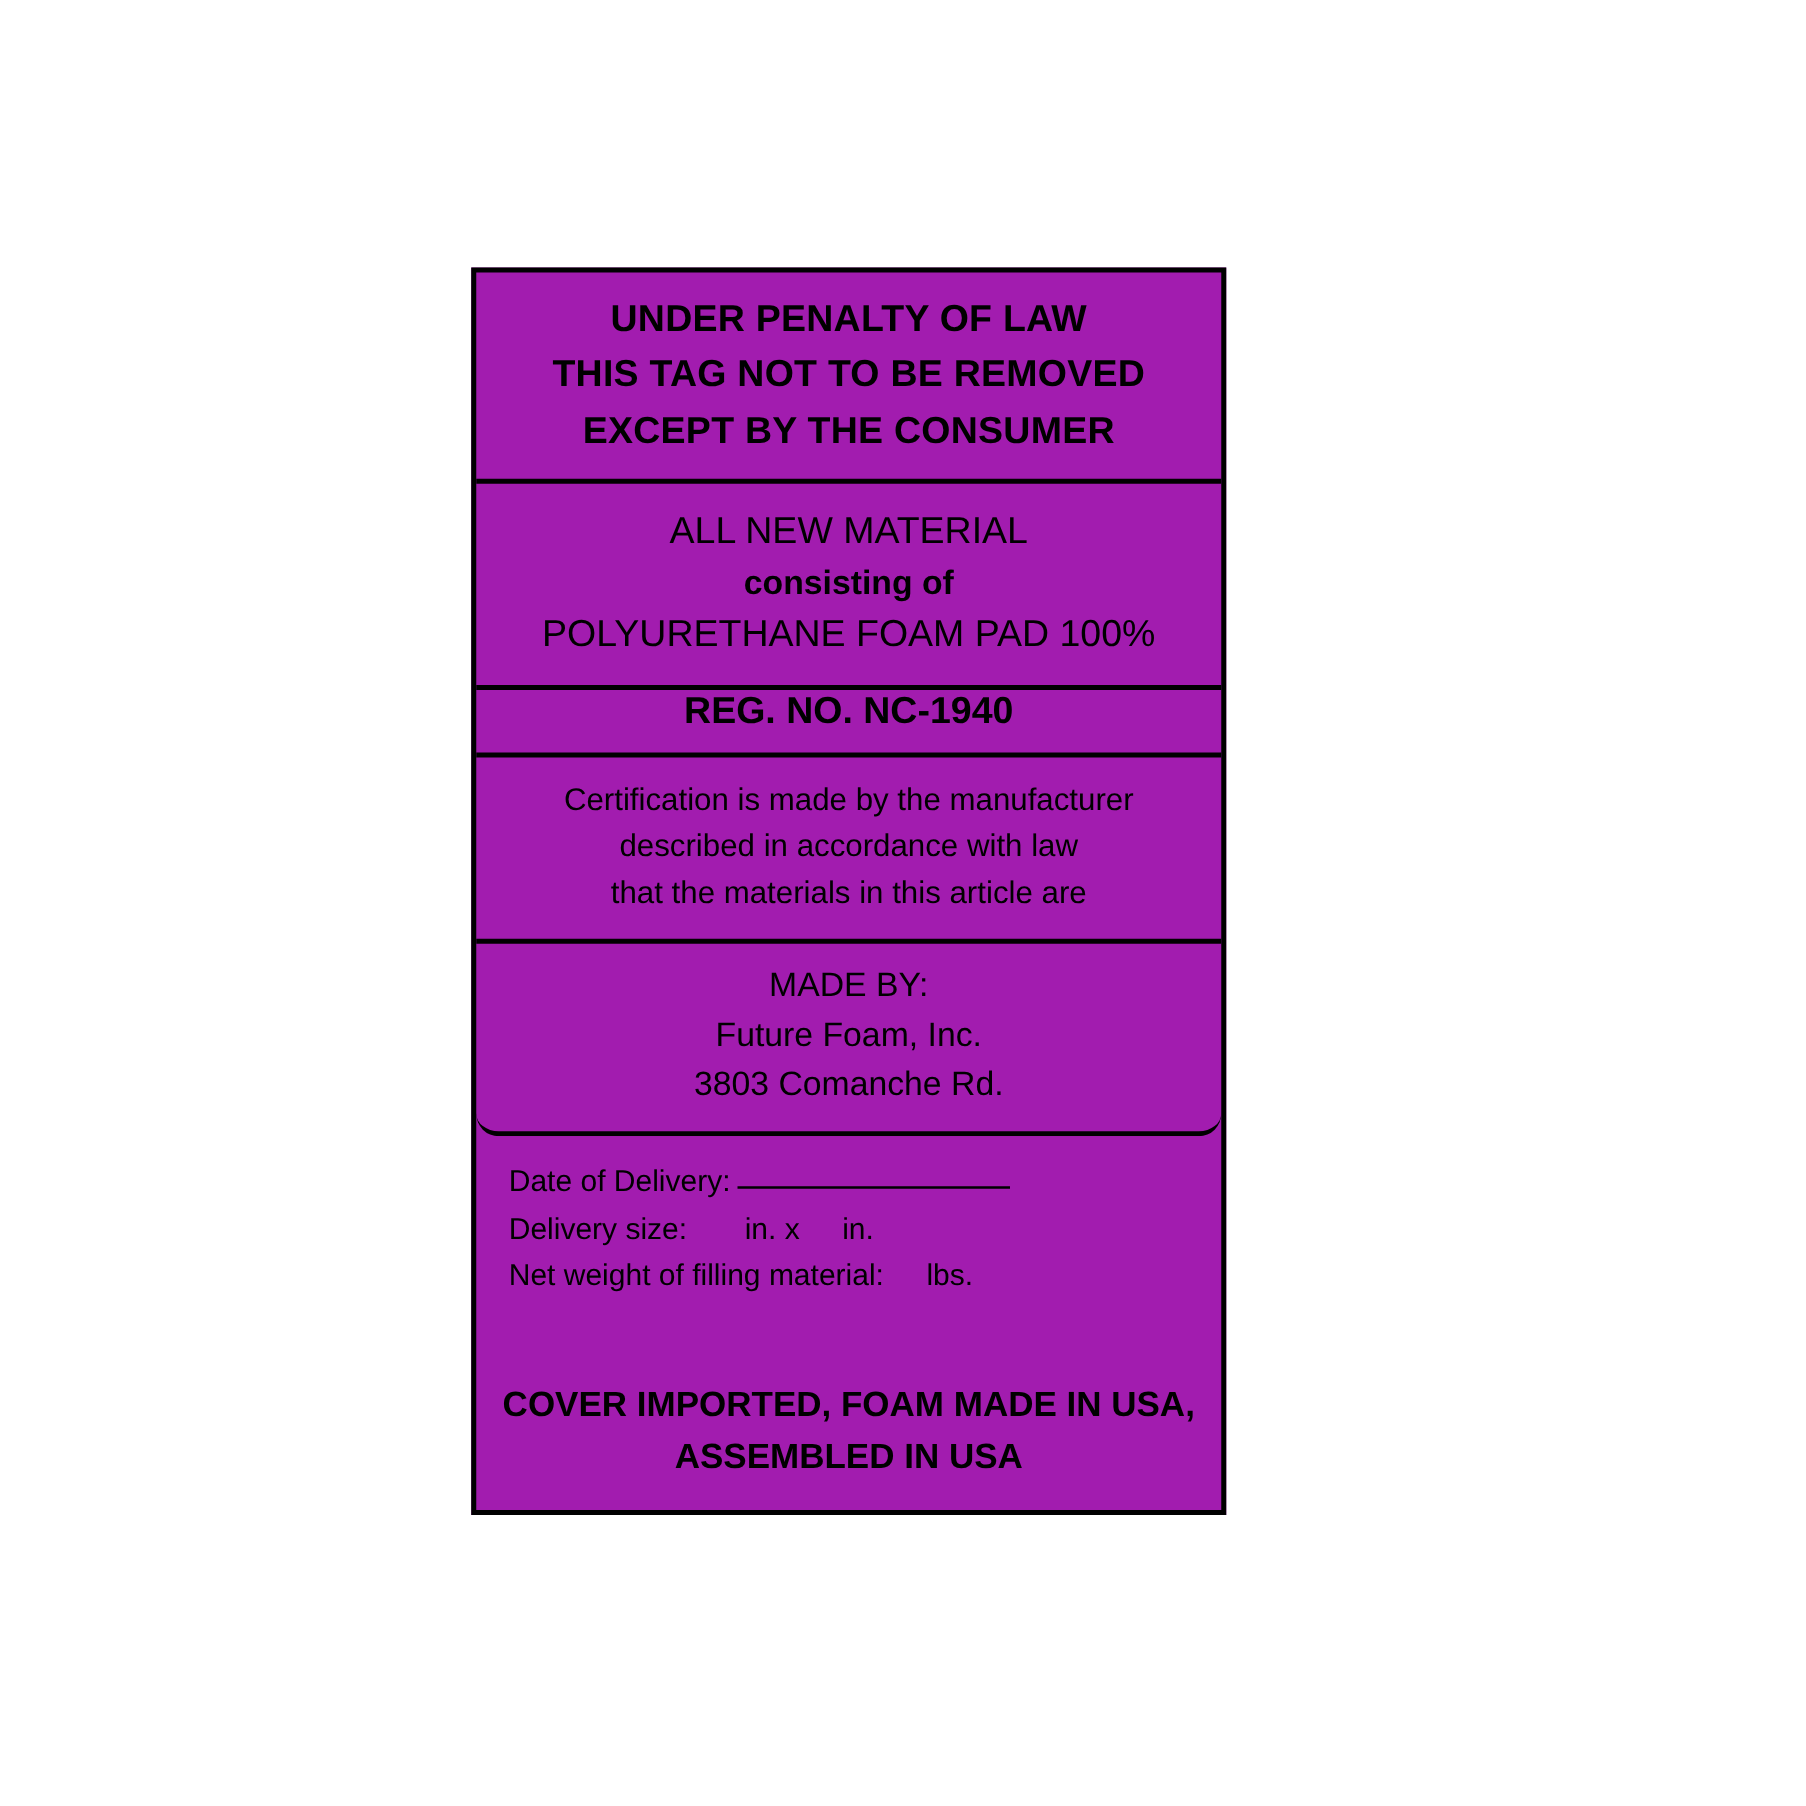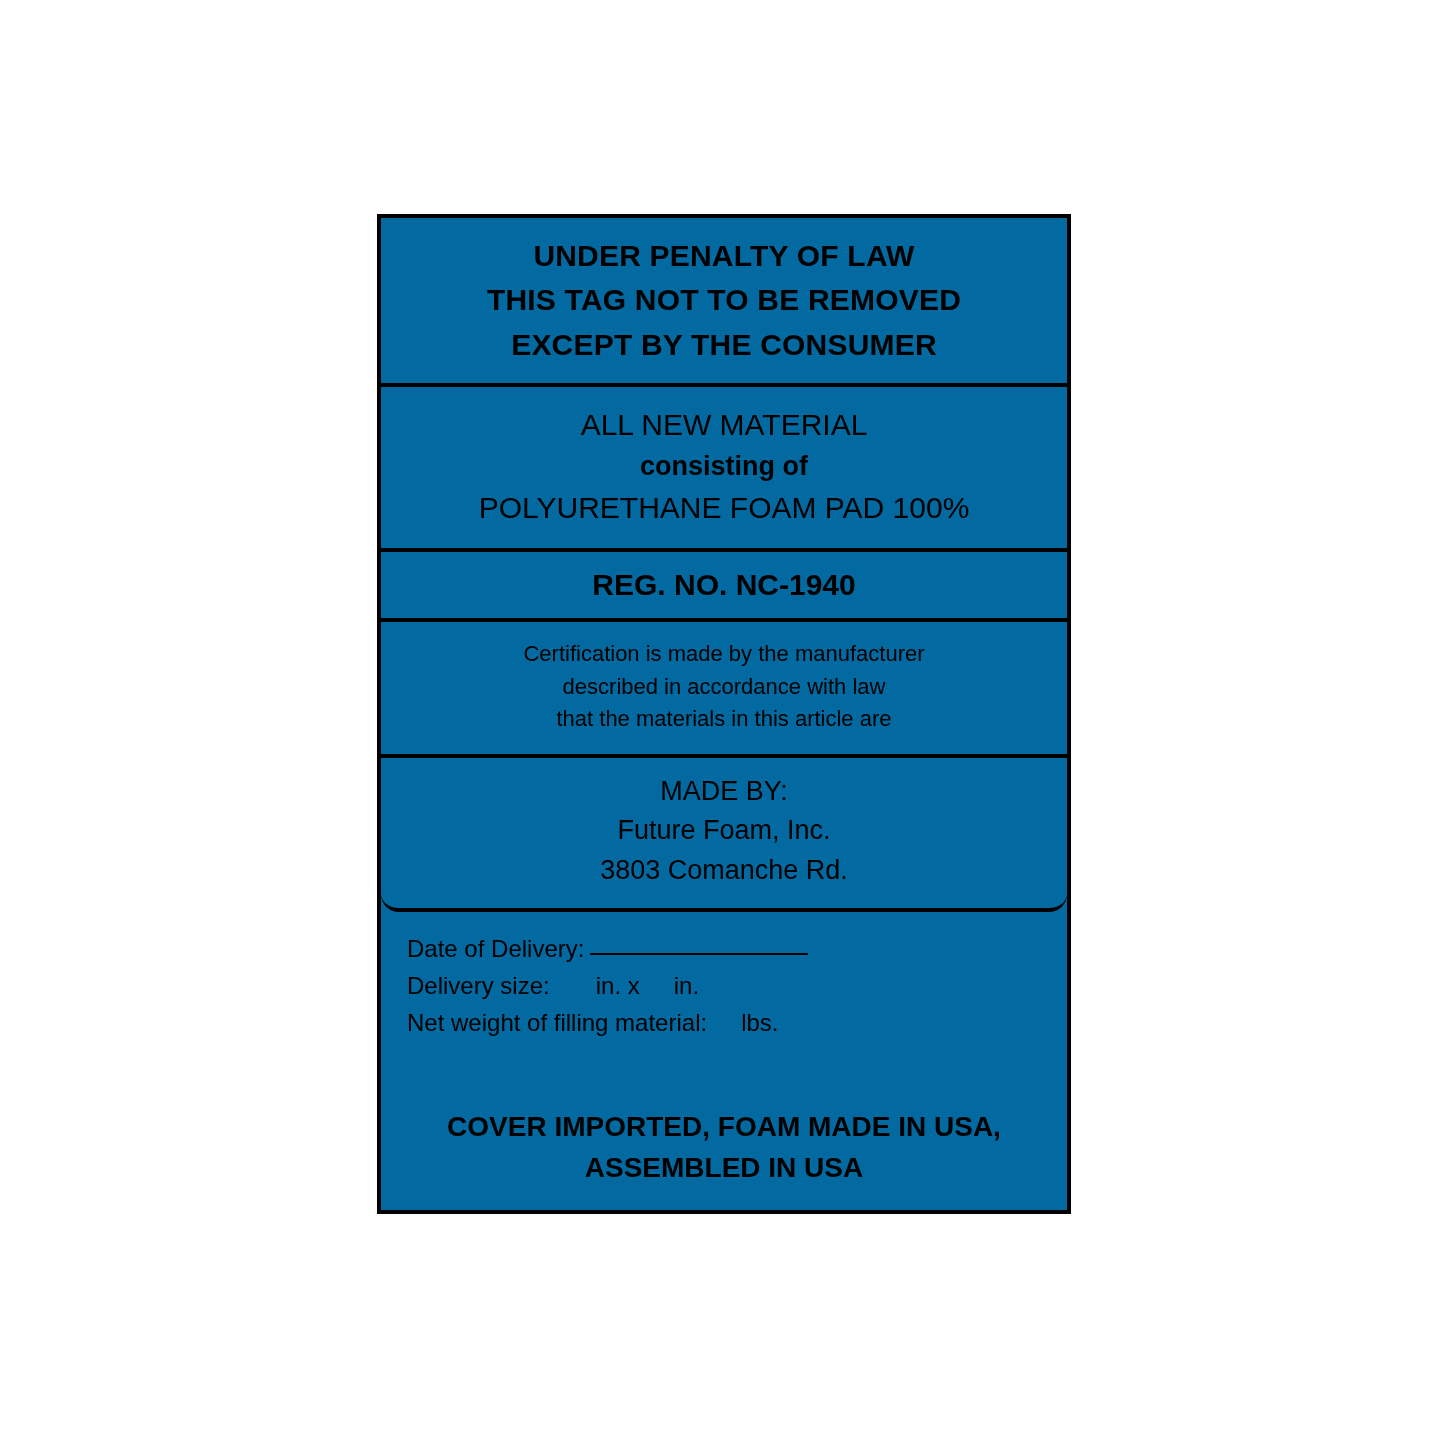--- a/index.html
+++ b/index.html
@@ -12,24 +12,24 @@
     height: 1445px;
     font-family: "Liberation Sans", sans-serif;
     color: #000000;
     position: relative;
     overflow: hidden;
   }
   .law-tag {
     position: absolute;
     left: 377px;
     top: 214px;
-    width: 694px;
+    width: 604px;
     border: 4px solid #000;
     box-sizing: border-box;
-    background: #0369a1;
+    background: #a21caf;
   }
   .section {
     border-bottom: 4px solid #000;
     box-sizing: border-box;
     padding: 10px 14px;
     text-align: center;
   }
   .section:last-child {
     border-bottom: none;
   }
@@ -60,35 +60,35 @@
     font-weight: normal;
     line-height: 1.46;
   }
   .s-material .line.sub {
     font-size: 27px;
     font-weight: bold;
   }
 
   
   .s-reg {
-    padding-top: 16px;
+    padding-top: 0;
     padding-bottom: 16px;
   }
   .s-reg .line {
     font-size: 30px;
     font-weight: bold;
   }
 
   
   .s-cert {
     padding-top: 16px;
     padding-bottom: 18px;
   }
   .s-cert .line {
-    font-size: 22px;
+    font-size: 25px;
     font-weight: normal;
     line-height: 1.48;
   }
 
   
   .s-made {
     padding-top: 14px;
     padding-bottom: 18px;
     border-radius: 18px;
   }

